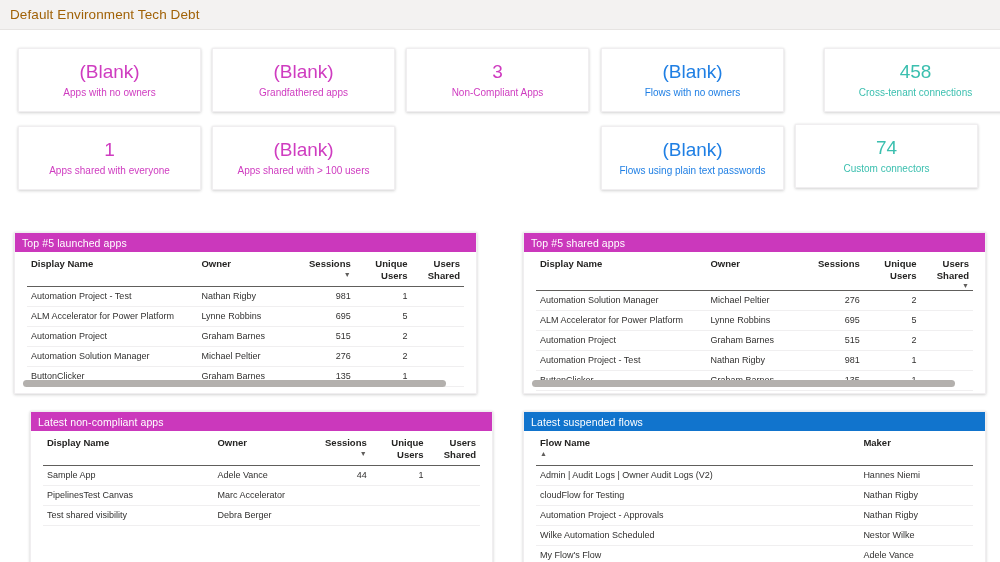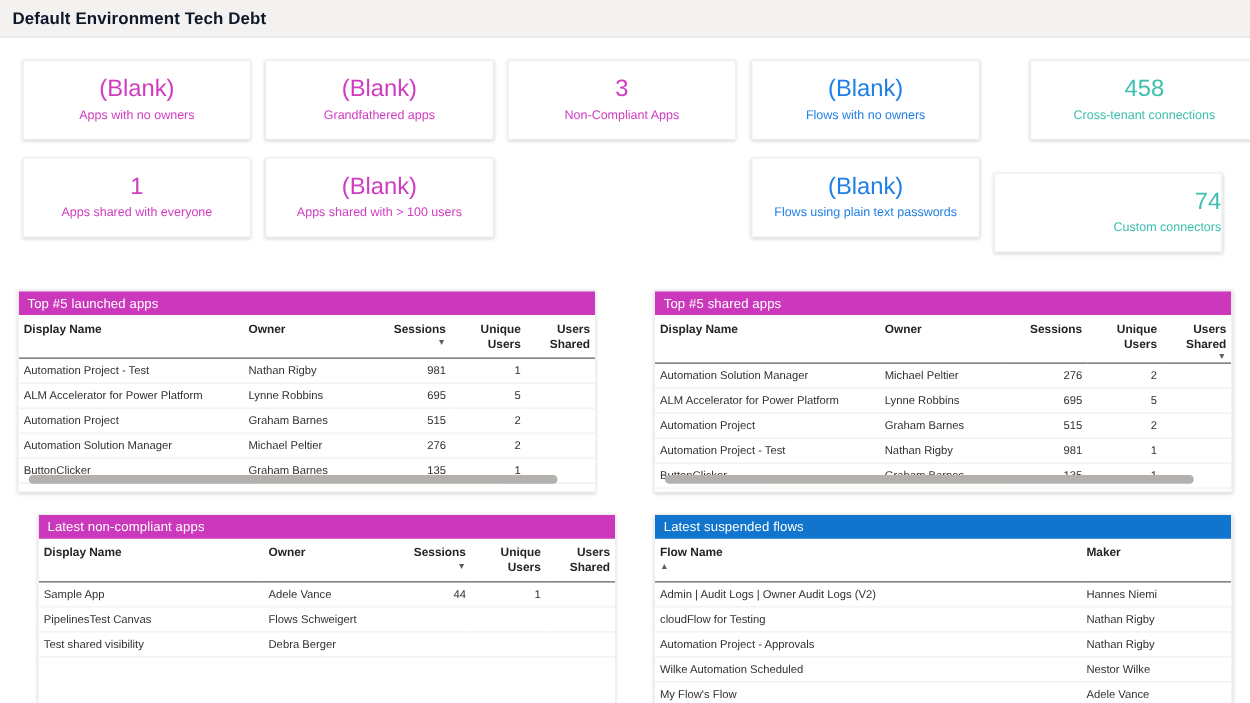--- a/index.html
+++ b/index.html
@@ -18,22 +18,22 @@
   
   .titlebar {
     position: absolute; left: 0; top: 0;
     width: 1000px; height: 30px;
     background: #f3f2f1;
     border-bottom: 1px solid #e6e4e2;
     display: flex; align-items: center;
   }
   .titlebar .title {
     padding-left: 10px;
-    font-size: 13.5px; font-weight: bold;
-    color: #0f172a;
+    font-size: 13.5px; font-weight: normal;
+    color: #a16207;
     letter-spacing: .1px;
   }
 
   
   .kpi {
     position: absolute;
     background: #ffffff;
     border: 1px solid #f0eef0;
     box-shadow: 0 1px 3px rgba(0,0,0,.16), 0 0 2px rgba(0,0,0,.06);
     display: flex; flex-direction: column;
@@ -67,21 +67,21 @@
     padding-left: 7px;
     font-size: 10.5px; color: #ffffff;
     letter-spacing: .1px;
   }
   .hd-magenta { background: #cb38bc; }
   .hd-blue    { background: #1174cd; }
 
   .panel-body {
     flex: 1 1 auto;
     position: relative;
-    padding: 0 0;
+    padding: 0 12px;
     overflow: hidden;
   }
   table.grid {
     width: 100%;
     border-collapse: collapse;
     table-layout: fixed;
   }
   table.grid th {
     font-size: 9.5px; font-weight: bold; color: #252423;
     text-align: left;
@@ -156,21 +156,21 @@
         <div class="lbl c-magenta">Apps shared with everyone</div>
       </div>
       <div class="kpi" style="left: 212px; top: 126px; width: 183px; height: 64px;">
         <div class="val c-magenta">(Blank)</div>
         <div class="lbl c-magenta">Apps shared with &gt; 100 users</div>
       </div>
       <div class="kpi" style="left: 601px; top: 126px; width: 183px; height: 64px;">
         <div class="val c-blue">(Blank)</div>
         <div class="lbl c-blue">Flows using plain text passwords</div>
       </div>
-      <div class="kpi" style="left: 795px; top: 138px; width: 183px; height: 64px; align-items: flex-end;">
+      <div class="kpi" style="left: 795px; top: 124px; width: 183px; height: 64px;">
         <div class="val c-teal">74</div>
         <div class="lbl c-teal">Custom connectors</div>
       </div>
     </div>
 
   <div id="panel-layer">
       <div class="panel" style="left: 14px; top: 200px; width: 463px; height: 162px;">
         <div class="panel-hd hd-magenta">Top #5 launched apps</div>
         <div class="panel-body">
           <table class="grid">
@@ -319,21 +319,21 @@
             <tbody>
               <tr>
                 <td>Sample App</td>
                 <td>Adele Vance</td>
                 <td class="num">44</td>
                 <td class="num">1</td>
                 <td class="num"></td>
               </tr>
               <tr>
                 <td>PipelinesTest Canvas</td>
-                <td>Flows Schweigert</td>
+                <td>Marc Accelerator</td>
                 <td class="num"></td>
                 <td class="num"></td>
                 <td class="num"></td>
               </tr>
               <tr>
                 <td>Test shared visibility</td>
                 <td>Debra Berger</td>
                 <td class="num"></td>
                 <td class="num"></td>
                 <td class="num"></td>

